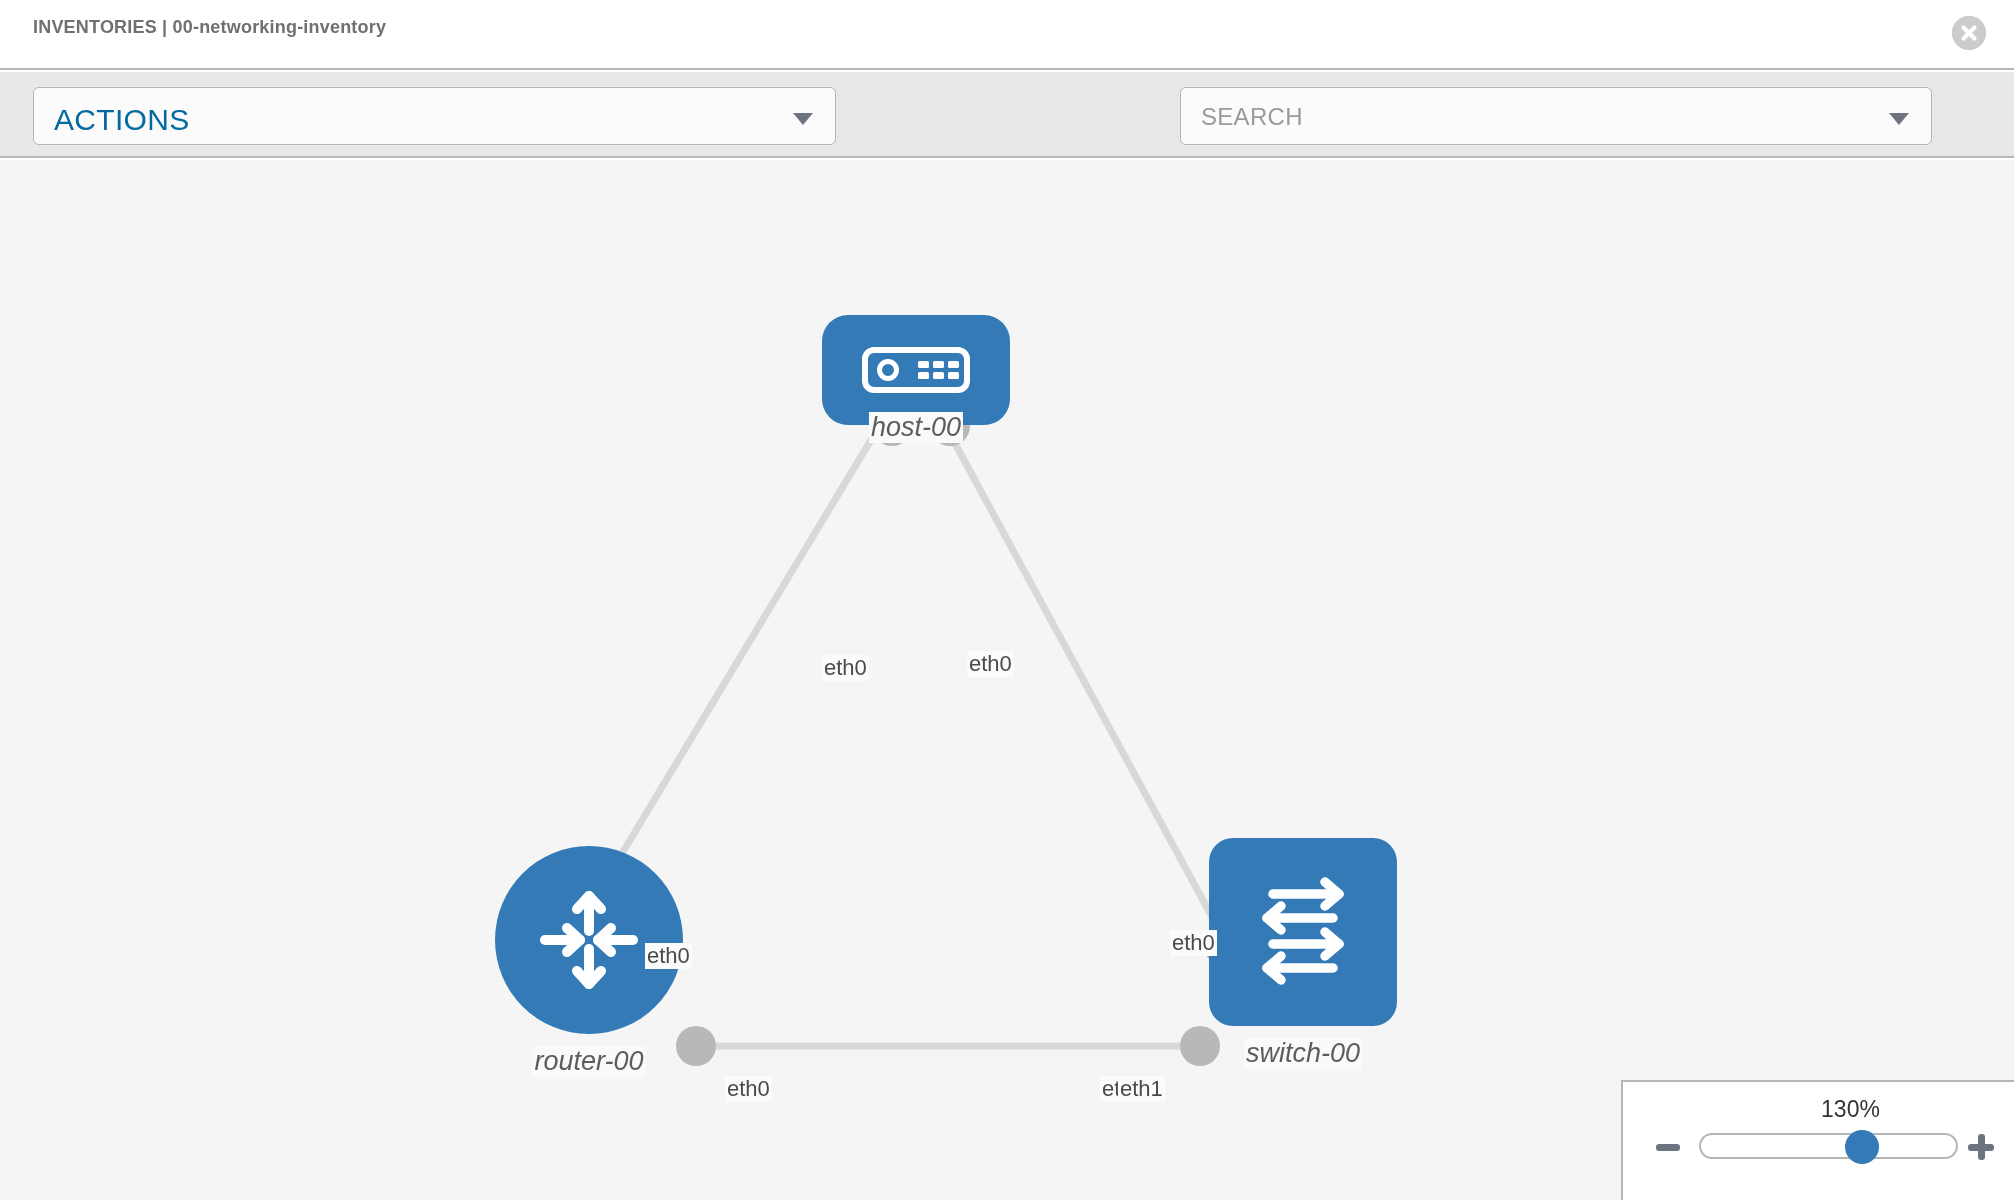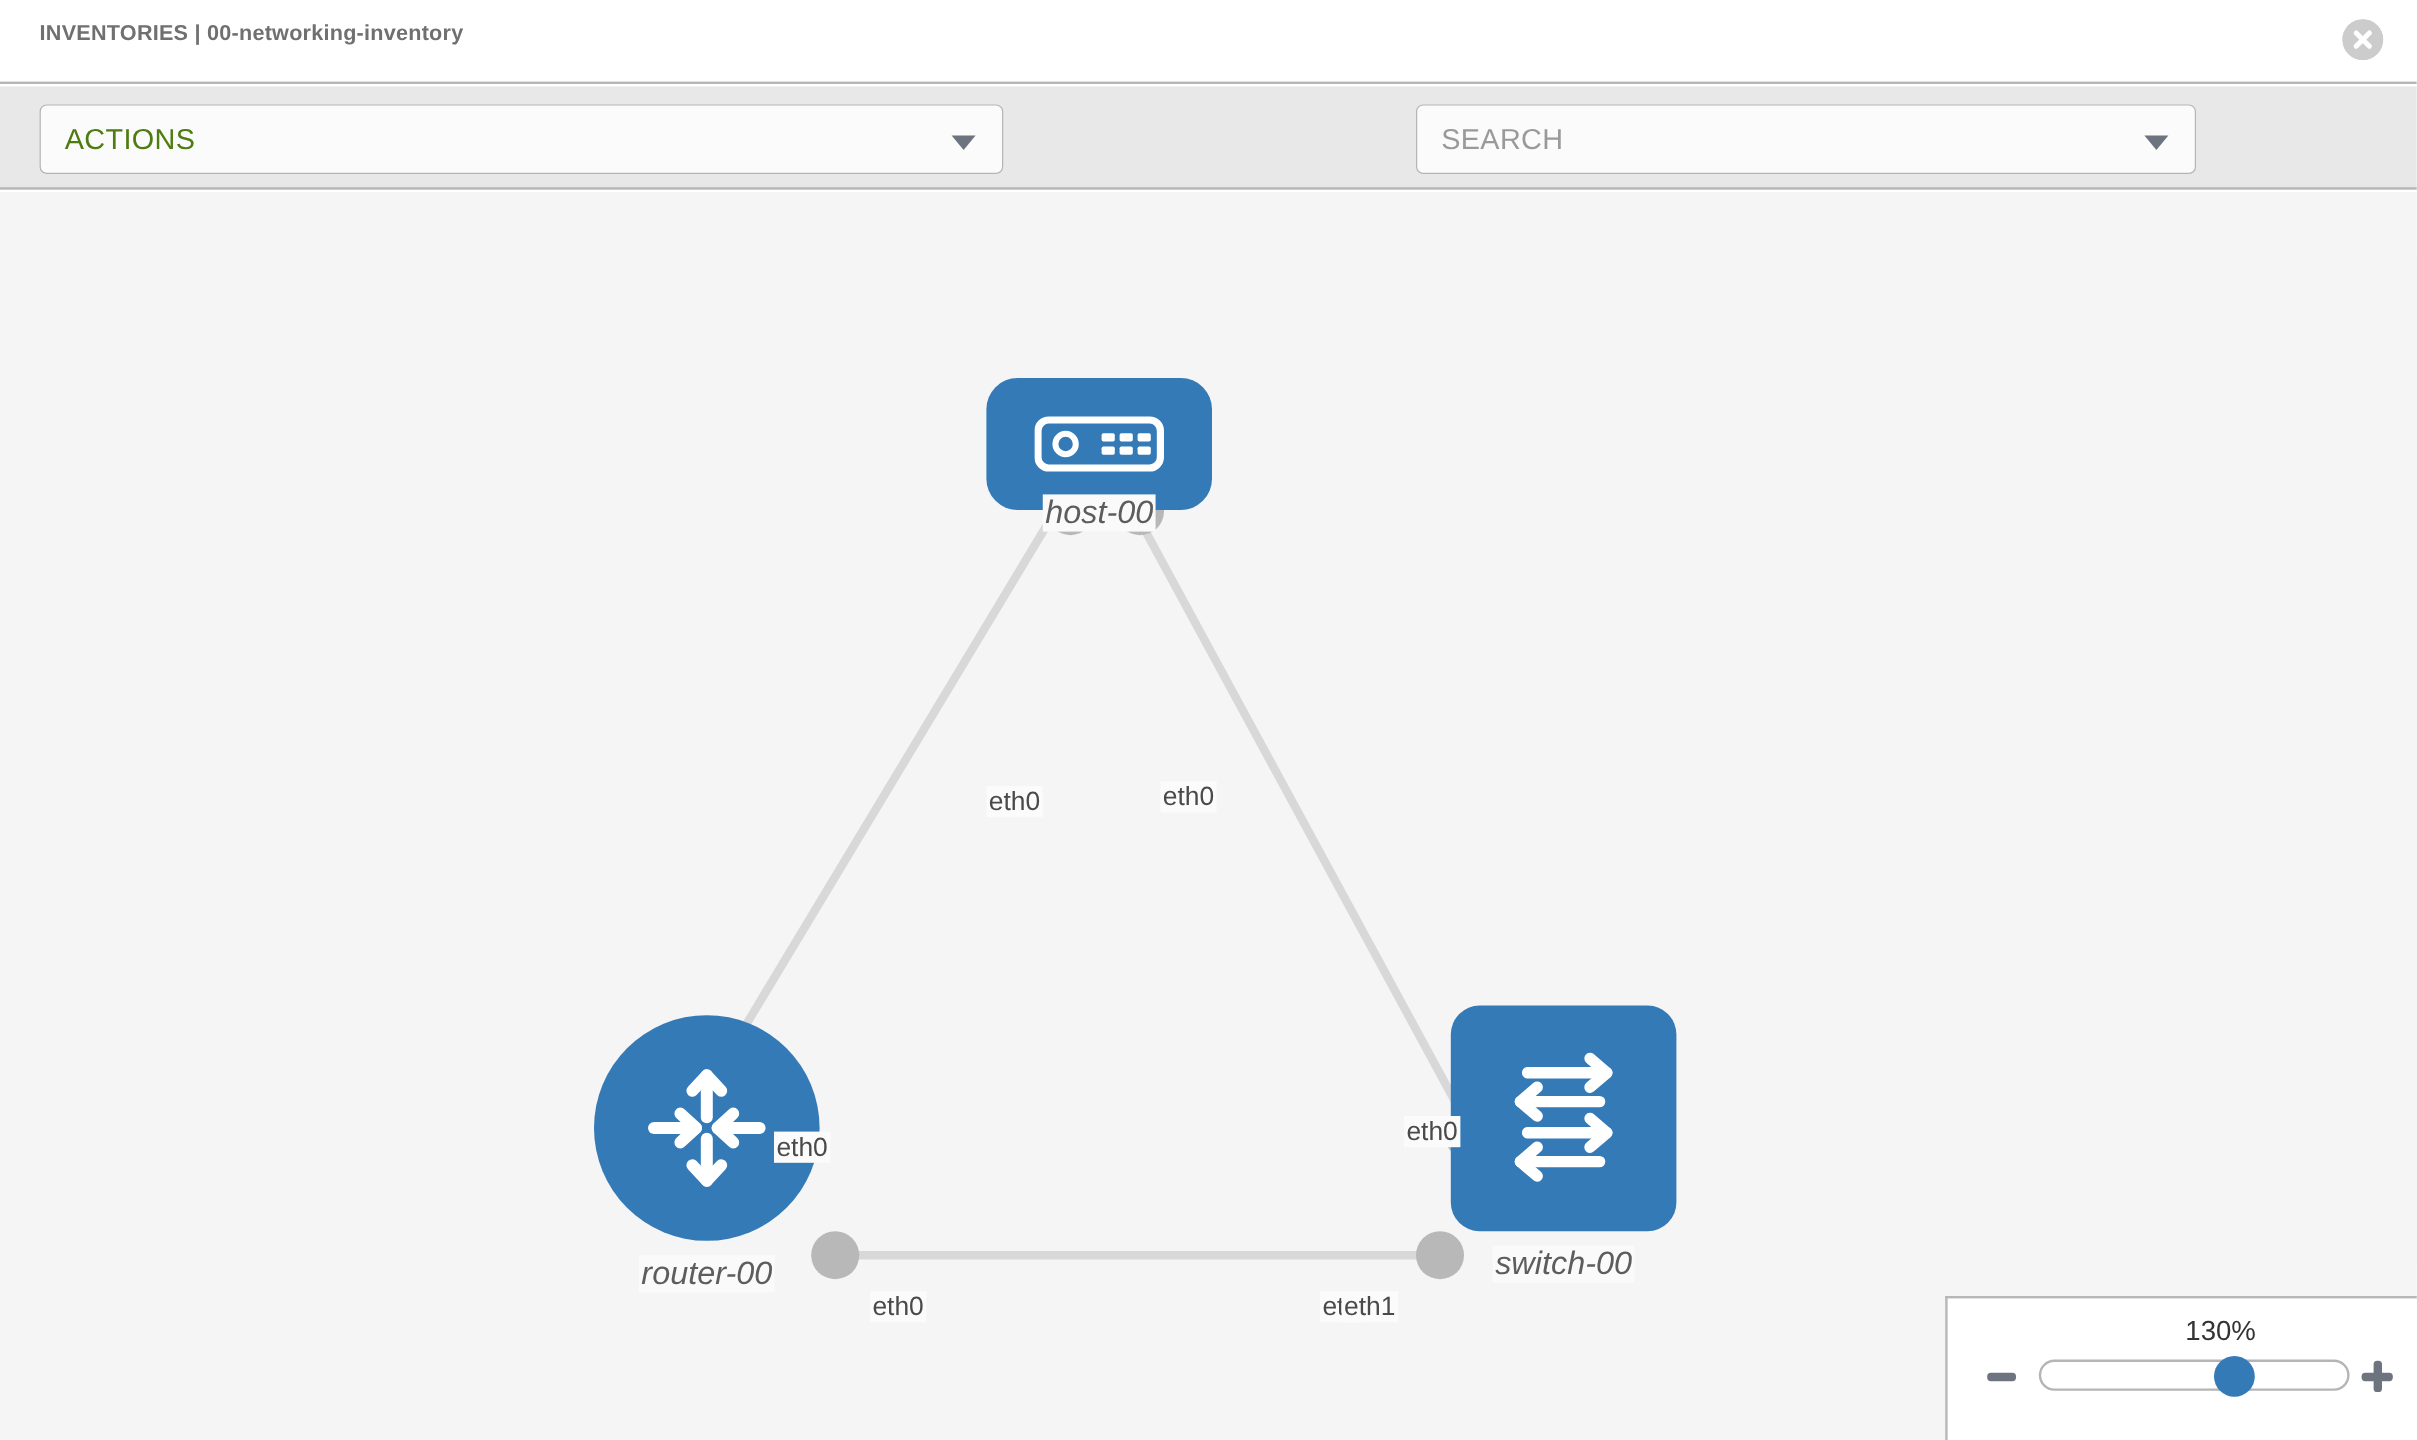--- a/index.html
+++ b/index.html
@@ -67,22 +67,22 @@
     height: 58px;
     background: #fbfbfb;
     border: 1px solid #b5b5b5;
     border-radius: 6px;
     cursor: pointer;
   }
   .actions-label {
     position: absolute;
     left: 20px;
     top: 15px;
-    font-size: 24px;
-    color: #4d7c0f;
+    font-size: 30px;
+    color: #0369a1;
     letter-spacing: 0.3px;
   }
   .caret {
     position: absolute;
     right: 22px;
     top: 25px;
     width: 0; height: 0;
     border-left: 10px solid transparent;
     border-right: 10px solid transparent;
     border-top: 12px solid #6d7480;
@@ -94,21 +94,21 @@
     height: 44px;
     cursor: pointer;
   }
   .tool-wrench { left: 1046px; }
   .tool-key    { left: 1112px; }
 
   .search-box {
     position: absolute;
     left: 1180px;
     top: 15px;
-    width: 650px;
+    width: 752px;
     height: 58px;
     background: #fbfbfb;
     border: 1px solid #b5b5b5;
     border-radius: 6px;
     cursor: text;
   }
   .search-label {
     position: absolute;
     left: 20px;
     top: 15px;

